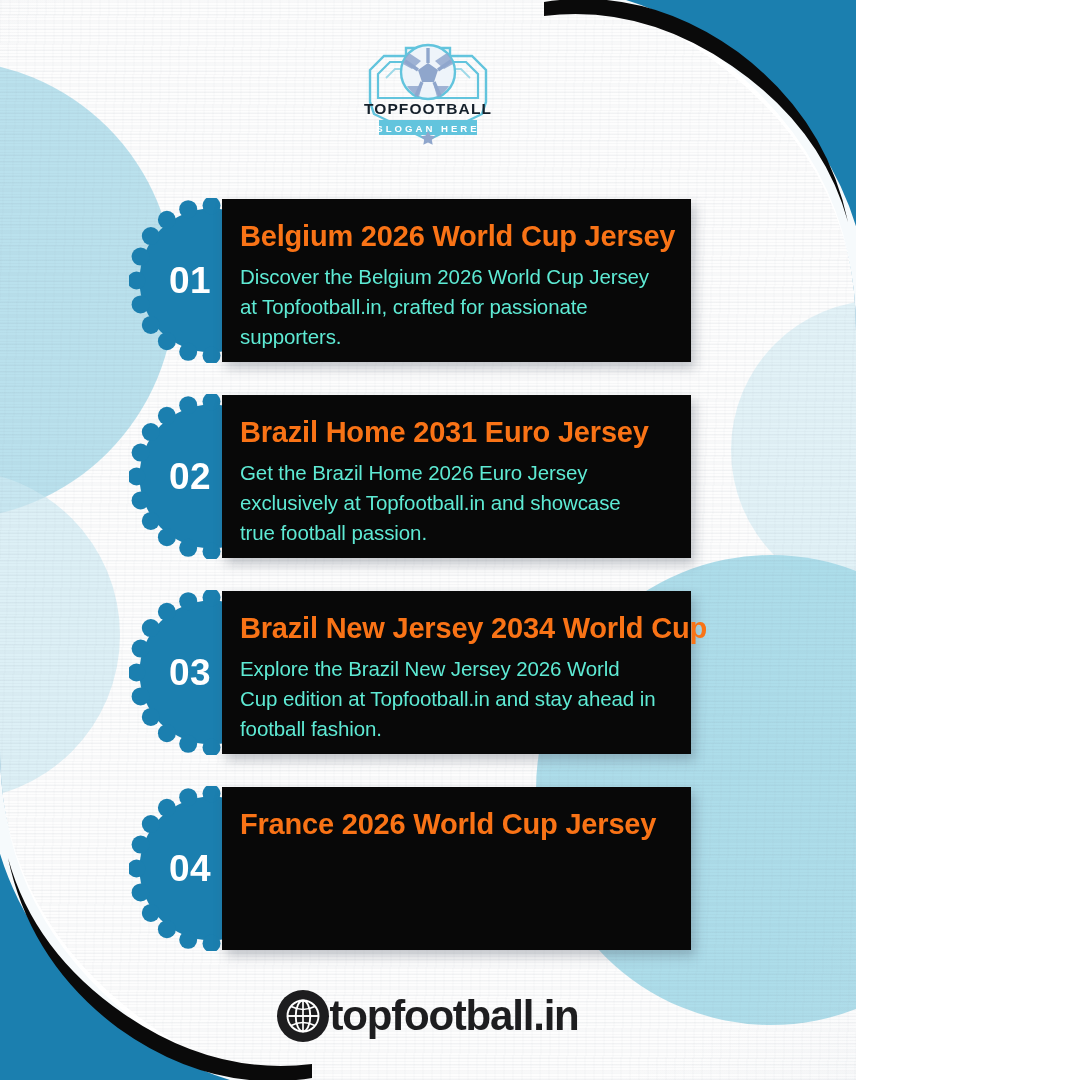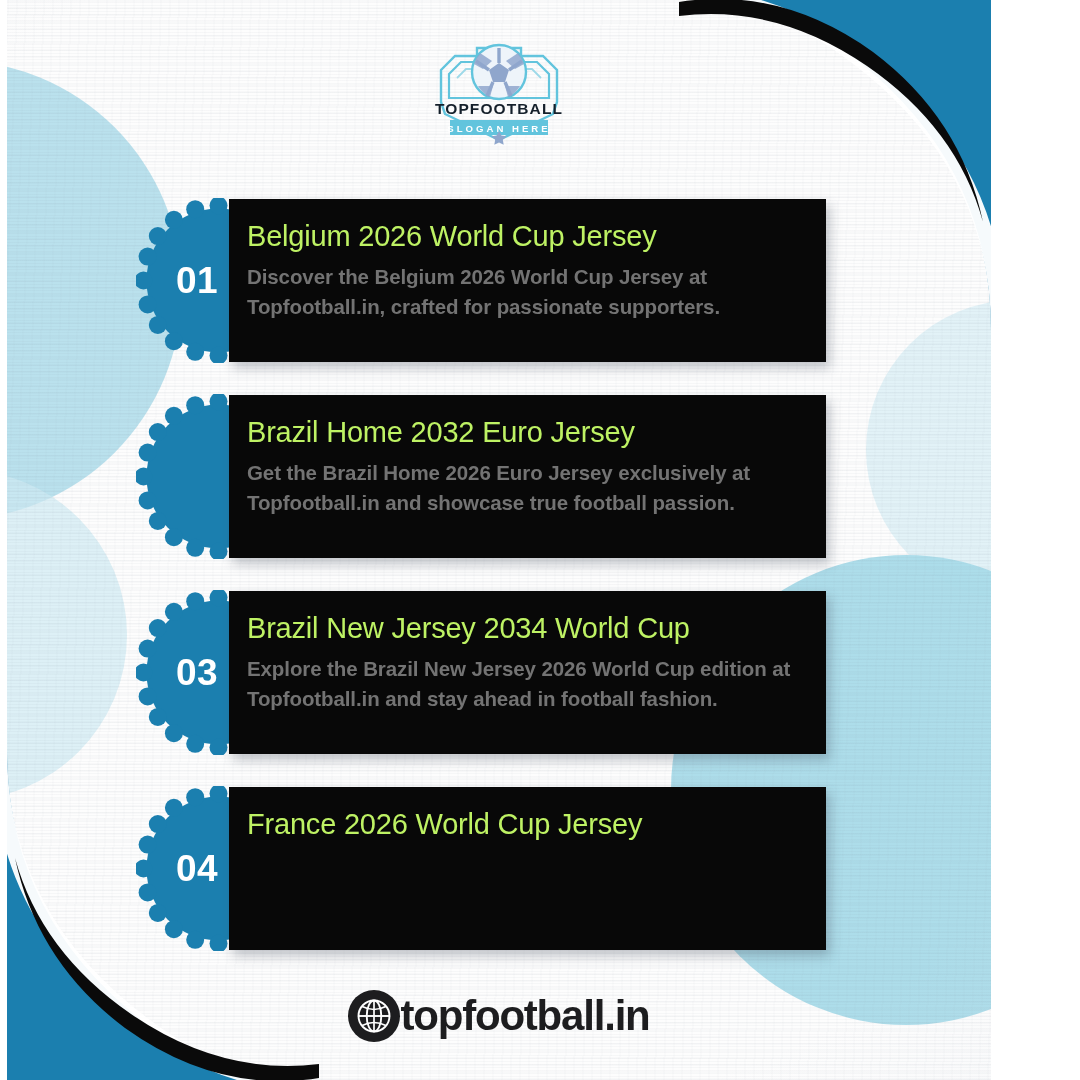--- a/index.html
+++ b/index.html
@@ -6,24 +6,23 @@
   * { margin:0; padding:0; box-sizing:border-box; }
 
   html, body {
     width:1080px; height:1080px;
     overflow:hidden;
     font-family:"Liberation Sans", sans-serif;
   }
 
   #page {
     position:relative;
-    width:984px; height:1080px;
+    width:856px; height:1080px;
     background:#fdfdfd;
     overflow:hidden;
-    margin-left:7px;
   }
 
   
   .texture {
     position:absolute; inset:0;
     z-index:3;
     pointer-events:none;
     background-image:
       repeating-linear-gradient(0deg,
         rgba(120,130,145,.050) 0px,
@@ -121,33 +120,33 @@
   .panel {
     position:absolute;
     left:222px; right:165px;
     top:0; height:163px;
     background:#080808;
     z-index:2;
     box-shadow:4px 6px 11px rgba(60,70,85,.30);
     padding:22px 30px 0 18px;
   }
   .panel-title {
-    color:#bef264;
+    color:#f97316;
     font-size:29px;
-    font-weight:normal;
+    font-weight:bold;
     letter-spacing:-.2px;
     line-height:1.1;
     margin-bottom:9px;
     white-space:nowrap;
   }
   .panel-desc {
-    color:#737373;
+    color:#5eead4;
     font-size:20.5px;
     line-height:1.46;
-    font-weight:700;
+    font-weight:400;
     letter-spacing:-.1px;
   }
 
   
   .footer {
     position:absolute;
     left:0; right:0; bottom:38px;
     display:flex; align-items:center; justify-content:center;
     z-index:6;
   }
@@ -277,23 +276,24 @@
                 <circle cx="21.8" cy="126.9" r="9"></circle>
               <circle cx="11.6" cy="106.4" r="9"></circle>
                 <circle cx="7.5" cy="82.5" r="9"></circle>
               <circle cx="11.6" cy="58.6" r="9"></circle>
                 <circle cx="21.8" cy="38.1" r="9"></circle>
               <circle cx="37.9" cy="21.8" r="9"></circle>
                 <circle cx="59.2" cy="11.2" r="9"></circle>
             </g>
           </g>
         </svg>
+        <div class="badge-num">02</div>
       </div>
       <div class="panel">
-        <div class="panel-title">Brazil Home 2032 Euro Jersey</div>
+        <div class="panel-title">Brazil Home 2031 Euro Jersey</div>
         <div class="panel-desc">Get the Brazil Home 2026 Euro Jersey exclusively at Topfootball.in and showcase true football passion.</div>
       </div>
     </div>
 
     <div class="card">
       <div class="badge">
         <svg viewBox="0 0 165 165">
           <g fill="#1b7faf">
             <circle cx="82.5" cy="82.5" r="72"></circle>
             <g>

